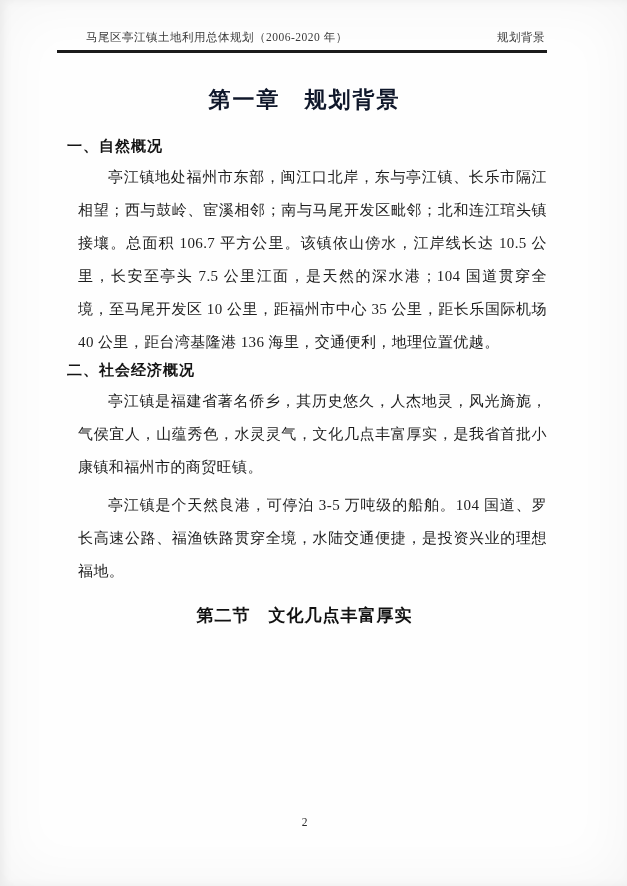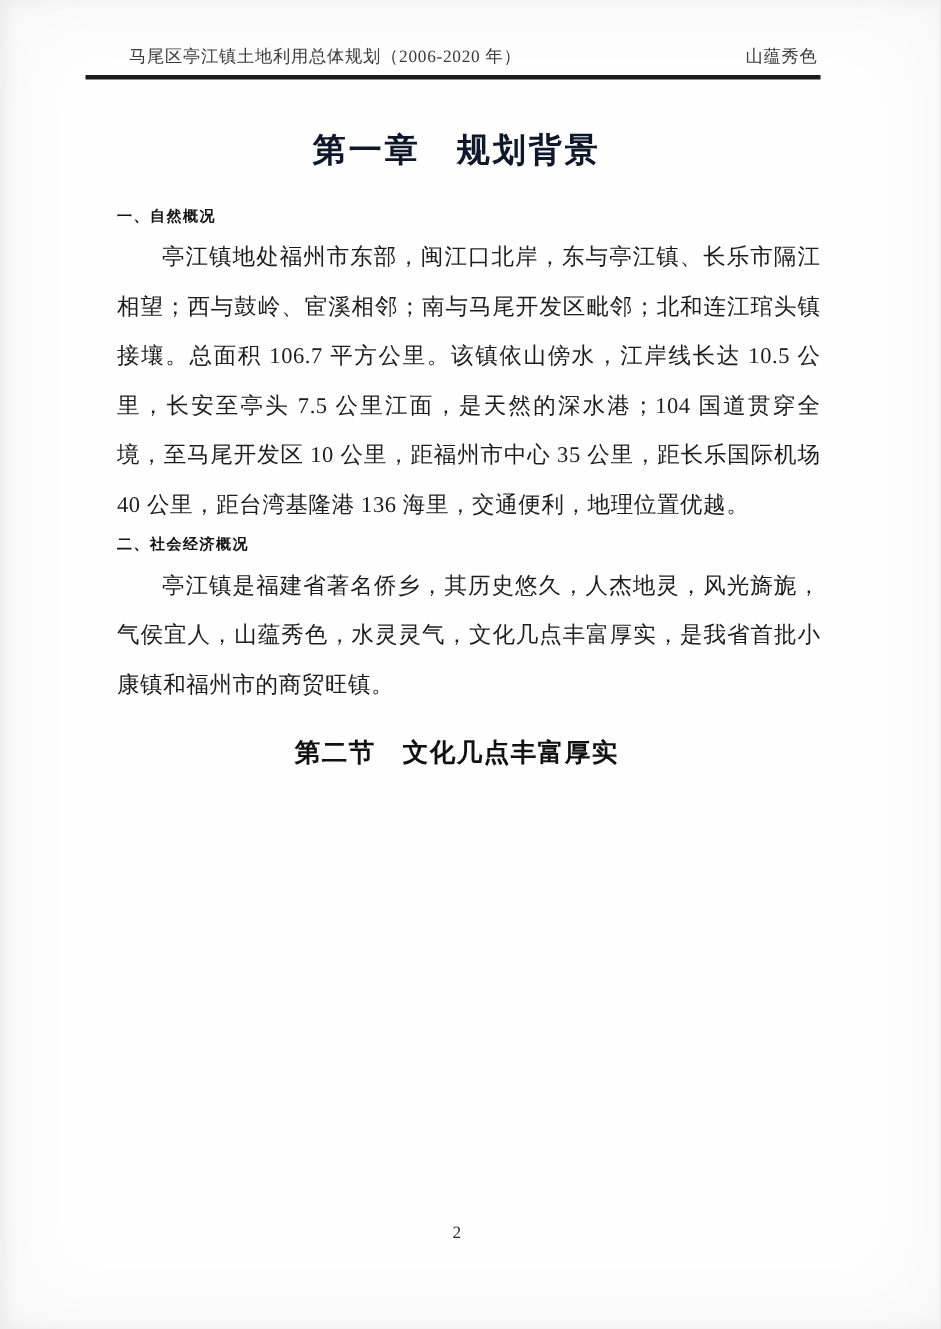--- a/index.html
+++ b/index.html
@@ -47,23 +47,23 @@
   .section-title {
     margin: 20px 0 0 0;
     text-align: center;
     font-family: "Liberation Sans", "DejaVu Sans", sans-serif;
     font-weight: bold;
     font-size: 17px;
     letter-spacing: 1px;
     color: #111;
   }
   .sub-heading {
-    margin: 22px 0 0 16px;
+    margin: 22px 0 0 5px;
     font-weight: bold;
-    font-size: 10px;
+    font-size: 15px;
     letter-spacing: 1px;
     color: #141414;
     font-family: "Liberation Serif", "DejaVu Serif", serif;
   }
   .body-para {
     margin: 5px 0 0 16px;
     font-size: 15px;
     line-height: 33px;
     text-indent: 2em;
     text-align: justify;
@@ -85,35 +85,36 @@
     color: #2a2a2a;
   }
 </style>
 </head>
 <body>
 
 <div class="page">
 
   <div class="running-head">
     <span>马尾区亭江镇土地利用总体规划（2006-2020 年）</span>
-    <span>山蕴秀色</span>
+    <span>规划背景</span>
   </div>
   <div class="head-rule"></div>
 
   <h1 class="chapter-title">第一章　规划背景</h1>
 
 
   <h3 class="sub-heading">一、自然概况</h3>
 
   <p class="body-para">亭江镇地处福州市东部，闽江口北岸，东与亭江镇、长乐市隔江相望；西与鼓岭、宦溪相邻；南与马尾开发区毗邻；北和连江琯头镇接壤。总面积 106.7 平方公里。该镇依山傍水，江岸线长达 10.5 公里，长安至亭头 7.5 公里江面，是天然的深水港；104 国道贯穿全境，至马尾开发区 10 公里，距福州市中心 35 公里，距长乐国际机场 40 公里，距台湾基隆港 136 海里，交通便利，地理位置优越。</p>
 
   <h3 class="sub-heading para-gap">二、社会经济概况</h3>
 
   <p class="body-para">亭江镇是福建省著名侨乡，其历史悠久，人杰地灵，风光旖旎，气侯宜人，山蕴秀色，水灵灵气，文化几点丰富厚实，是我省首批小康镇和福州市的商贸旺镇。</p>
 
 
+  <p class="body-para">亭江镇是个天然良港，可停泊 3-5 万吨级的船舶。104 国道、罗长高速公路、福渔铁路贯穿全境，水陆交通便捷，是投资兴业的理想福地。</p>
 
   <h2 class="section-title section2">第二节　文化几点丰富厚实</h2>
 
 
   <div class="page-number">2</div>
 
 </div>
 
 </body></html>

